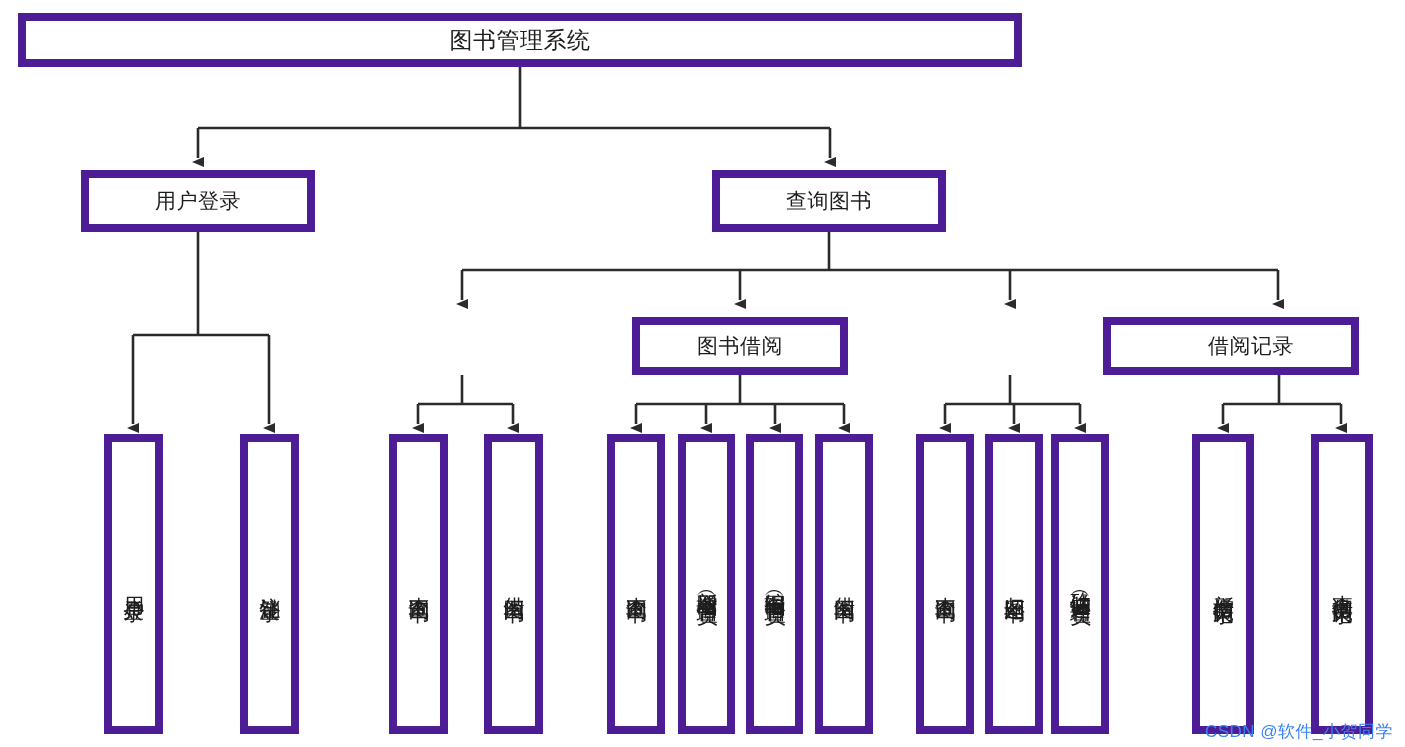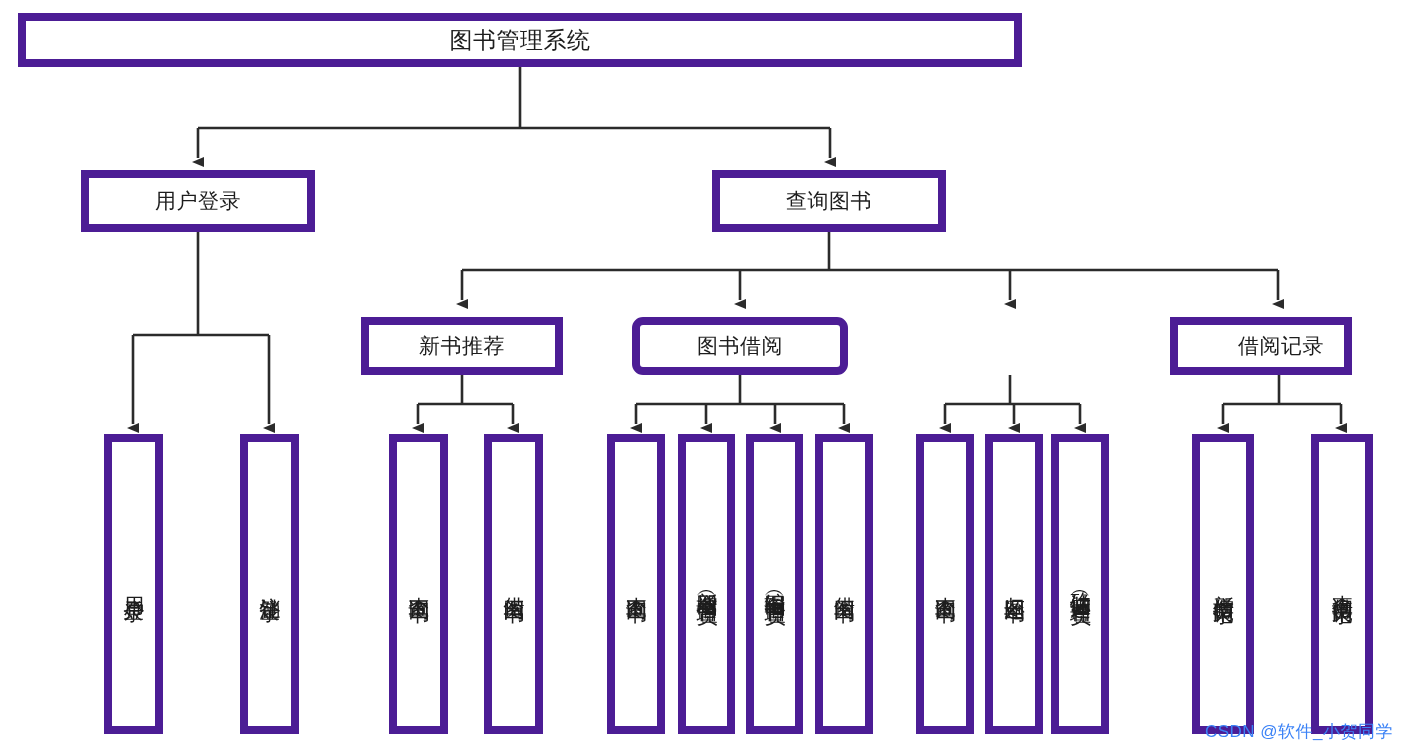--- a/index.html
+++ b/index.html
@@ -95,27 +95,24 @@
     <span class="lbl">图书管理系统</span>
   </div>
 
   <div class="node" style="left:81px;top:170px;width:234px;height:62px;">
     <span class="lbl">用户登录</span>
   </div>
   <div class="node" style="left:712px;top:170px;width:234px;height:62px;">
     <span class="lbl">查询图书</span>
   </div>
 
-  <div class="node" style="left:361px;top:317px;width:202px;height:58px;">
-    <span class="lbl">新书推荐</span>
-  </div>
-  <div class="node" style="left:632px;top:317px;width:216px;height:58px;border-radius:11px;">
+  <div class="node" style="left:632px;top:317px;width:216px;height:58px;">
     <span class="lbl">图书借阅</span>
   </div>
-  <div class="node" style="left:1170px;top:317px;width:182px;height:58px;padding-left:40px;">
+  <div class="node" style="left:1103px;top:317px;width:256px;height:58px;padding-left:40px;">
     <span class="lbl">借阅记录</span>
   </div>
 
   <div class="node vert" style="left:104px;top:434px;width:59px;height:300px;">
     <span class="lbl">用户登录</span>
   </div>
   <div class="node vert" style="left:240px;top:434px;width:59px;height:300px;">
     <span class="lbl">注销登录</span>
   </div>
 

